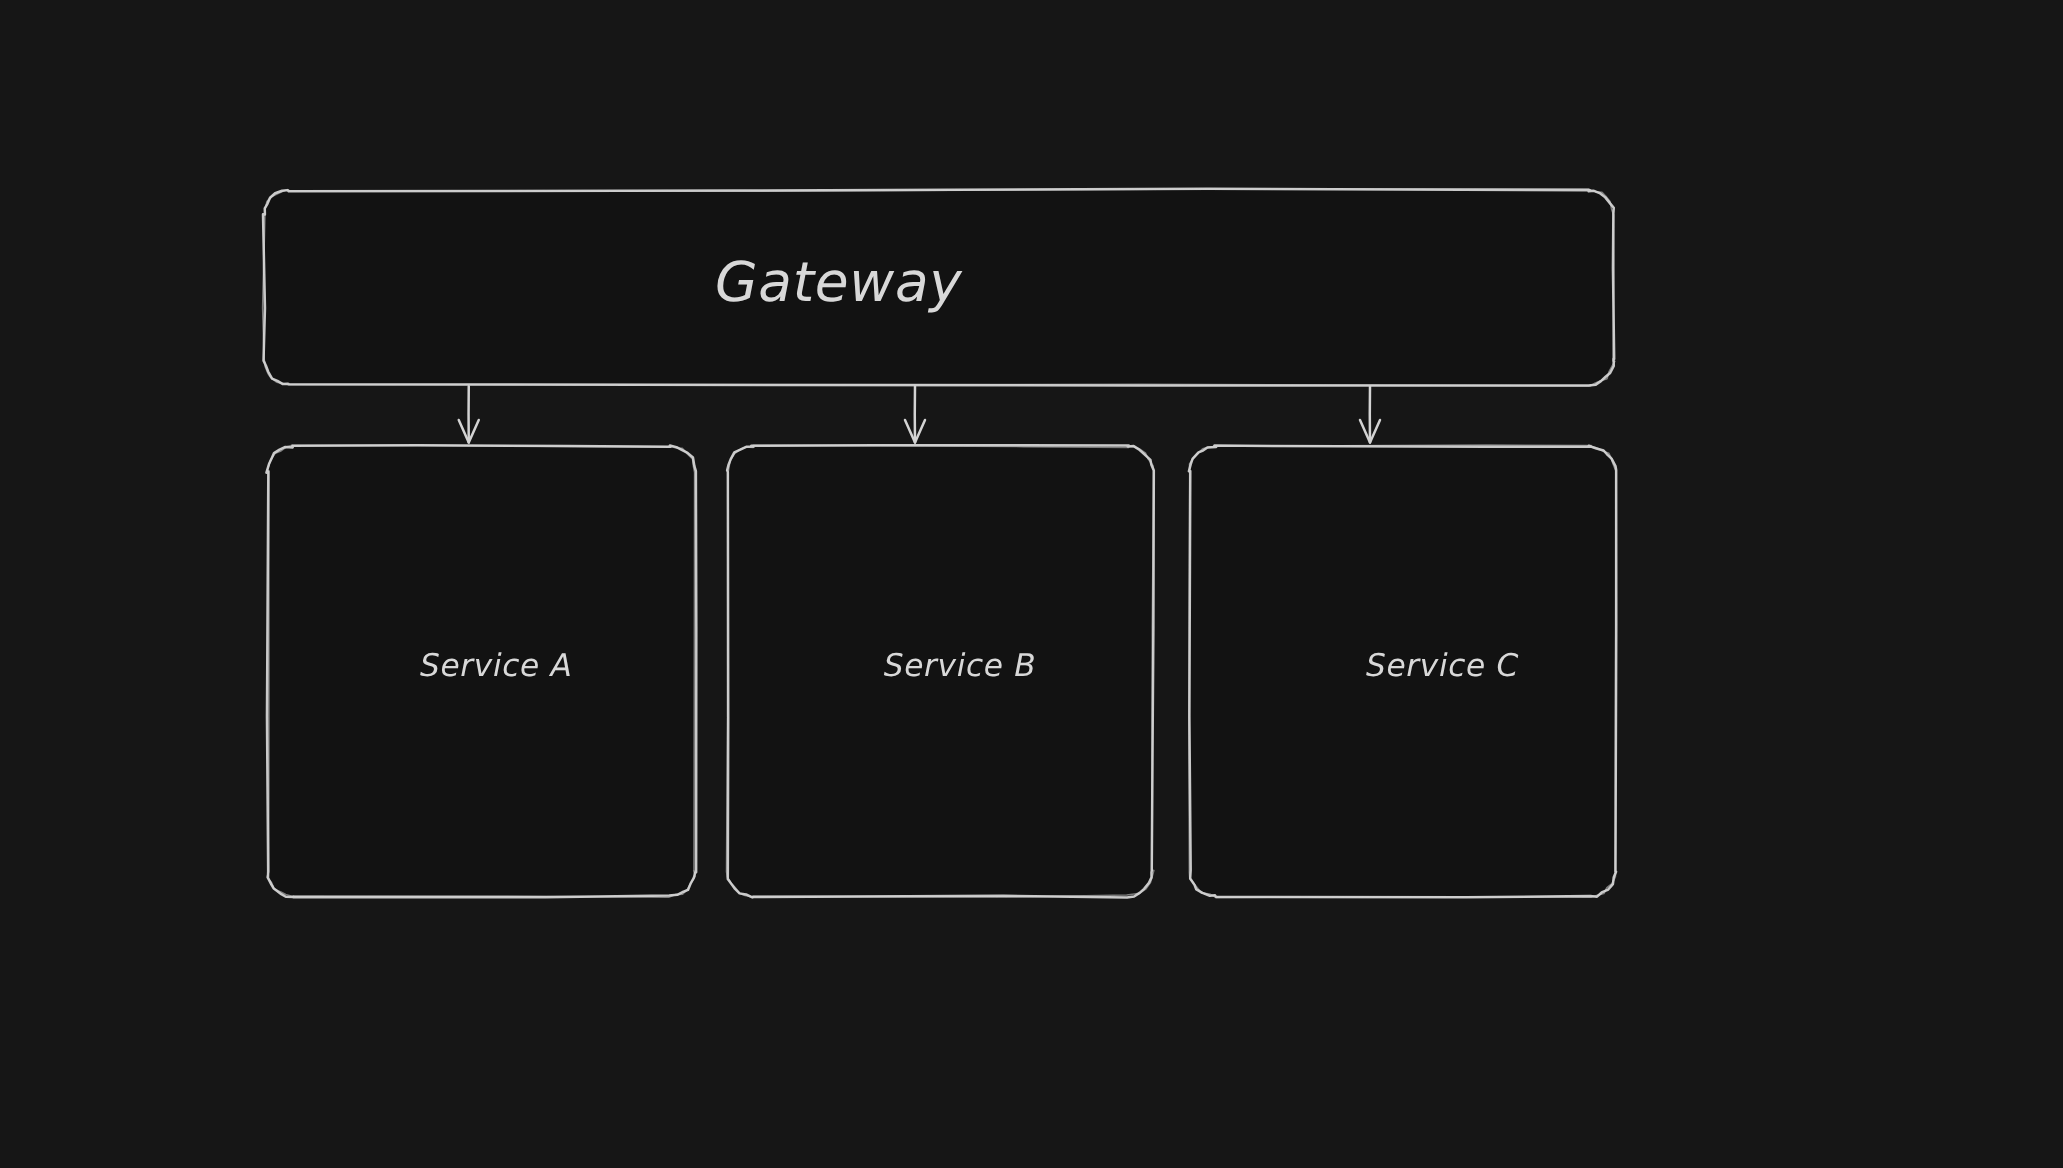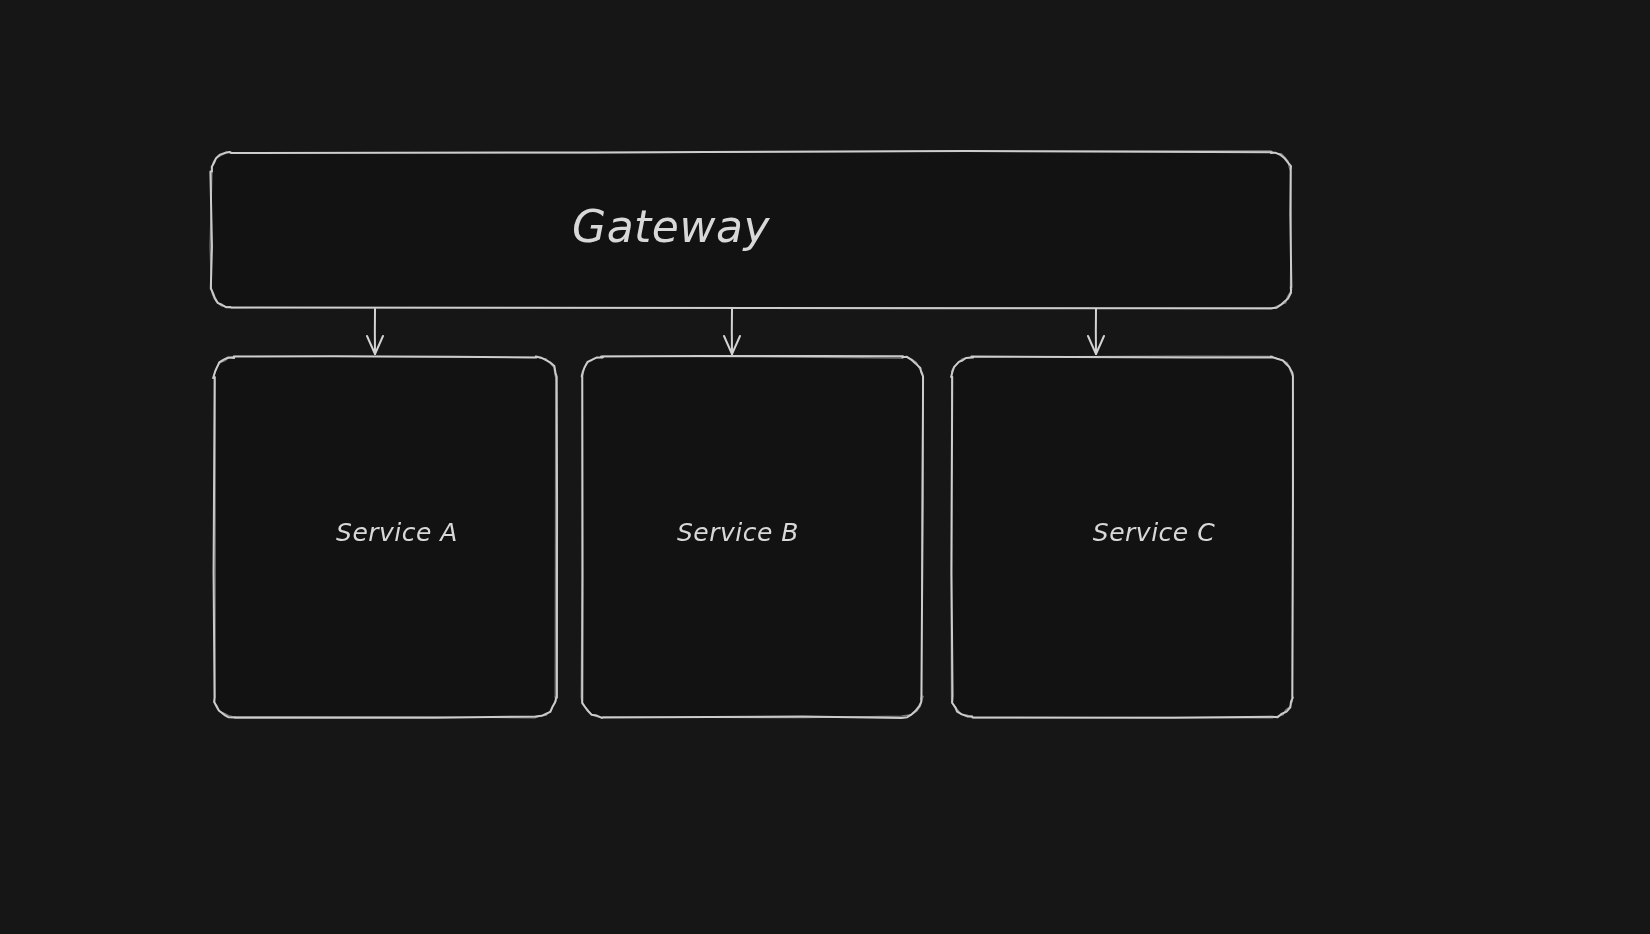--- a/index.html
+++ b/index.html
@@ -49,21 +49,21 @@
     line-height: 58px;
   }
 
   .node-label.service {
     font-size: 25px;
     line-height: 34px;
     top: 516px;
   }
 
   .node-label.svc-a { left: 226px; width: 342px; }
-  .node-label.svc-b { left: 568px; width: 340px; }
+  .node-label.svc-b { left: 598px; width: 340px; }
   .node-label.svc-c { left: 952px; width: 404px; }
 
   .node-box {
     position: absolute;
     background: transparent;
   }
 </style>
 </head>
 <body>
 

